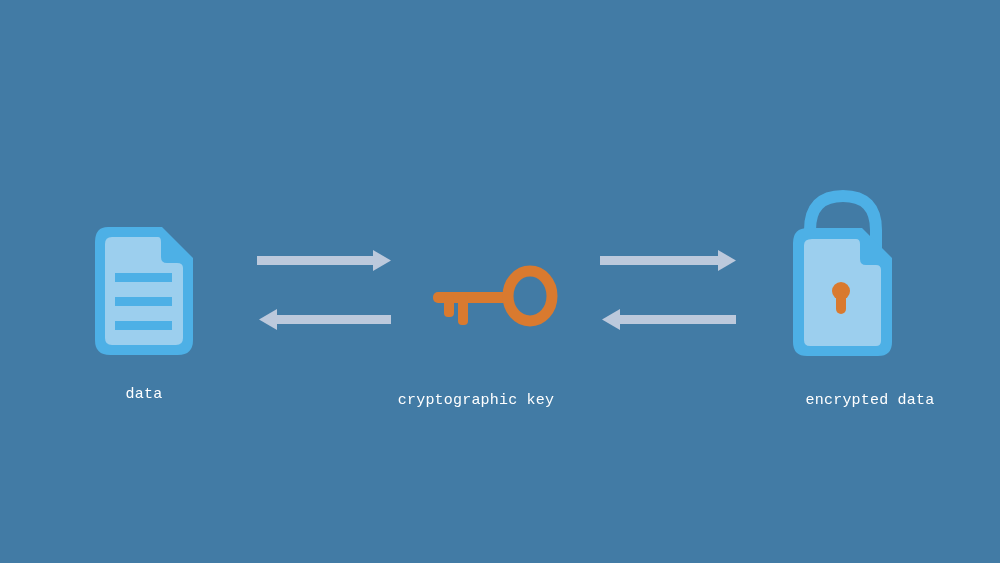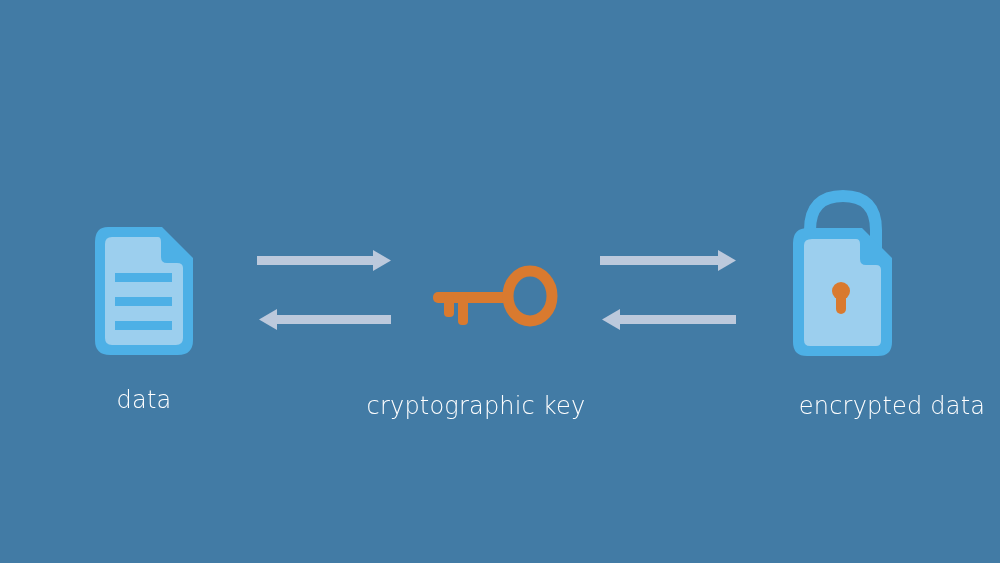--- a/index.html
+++ b/index.html
@@ -1,20 +1,20 @@
 <!DOCTYPE html>
 <html><head>
 <meta charset="utf-8">
 <style>
   html, body { margin:0; padding:0; }
   body { width:1000px; height:563px; background:#427BA5; position:relative; overflow:hidden;
          font-family:"DejaVu Sans", "Liberation Sans", sans-serif; }
   .node { position:absolute; }
-  .label { position:absolute; color:#FFFFFF; font-size:24px; font-weight:300; white-space:nowrap;
-           transform:translateX(-50%); letter-spacing:0.2px; }
+  .label { position:absolute; color:#FFFFFF; font-size:15px; font-weight:300; white-space:nowrap;
+           transform:translateX(-50%); letter-spacing:0.2px;font-family:Liberation Mono, monospace; }
   svg { display:block; }
 </style>
 </head>
 <body>
 
 <div class="node" style="left:92px; top:224px;">
   <svg width="104" height="134" viewBox="0 0 104 134">
     <path d="M16 3 H70 L101 34 V116 Q101 131 86 131 H18 Q3 131 3 116 V18 Q3 3 16 3 Z" fill="#4DB0E6"></path>
     <path d="M20 13 H66 Q69 13 69 18 V33 Q69 39 75 39 H85 Q91 39 91 44 V114 Q91 121 84 121 H20 Q13 121 13 114 V20 Q13 13 20 13 Z" fill="#9CCFEE"></path>
     <rect x="23" y="49" width="57" height="9" fill="#4DB0E6"></rect>
@@ -62,13 +62,13 @@
 
 <div class="node" style="left:790px; top:190px;">
   <svg width="106" height="170" viewBox="0 0 106 170">
     <path d="M20 50 V40 Q20 6 53 6 Q86 6 86 40 V72" fill="none" stroke="#4DB0E6" stroke-width="12"></path>
     <path d="M18 38 H72 L102 68 V152 Q102 166 88 166 H17 Q3 166 3 152 V53 Q3 38 18 38 Z" fill="#4DB0E6"></path>
     <path d="M22 49 H66 Q70 49 70 54 V69 Q70 75 76 75 H86 Q91 75 91 80 V151 Q91 156 86 156 H20 Q14 156 14 150 V55 Q14 49 22 49 Z" fill="#9CCFEE"></path>
     <circle cx="51" cy="101" r="9" fill="#D97A2F"></circle>
     <rect x="46" y="101" width="10" height="23" rx="5" fill="#D97A2F"></rect>
   </svg>
 </div>
-<div class="label" style="left:892px; top:392px;">encrypted data</div>
+<div class="label" style="left:870px; top:392px;">encrypted data</div>
 
 </body></html>

